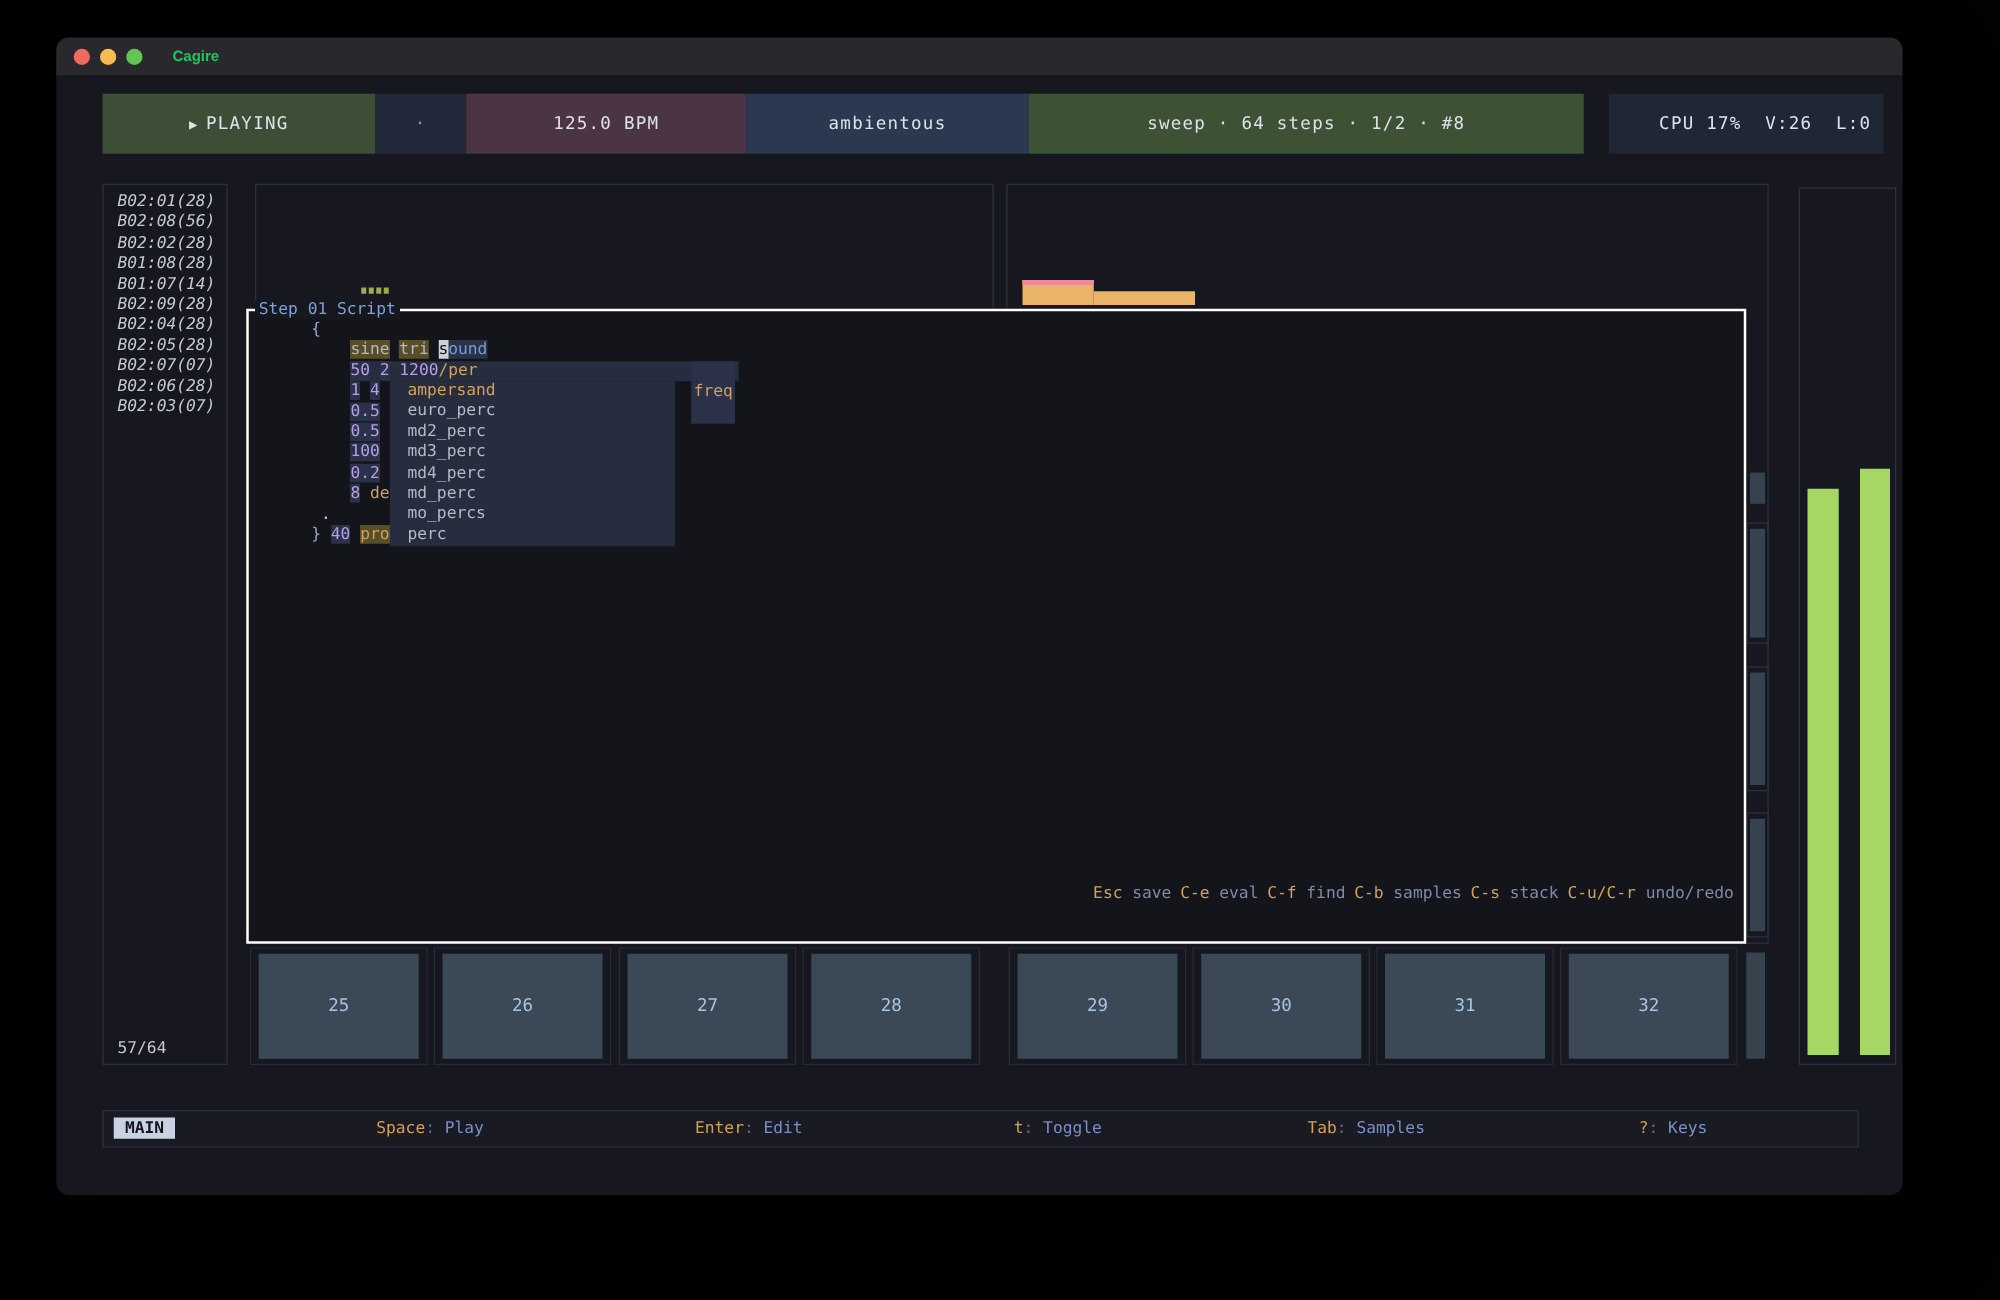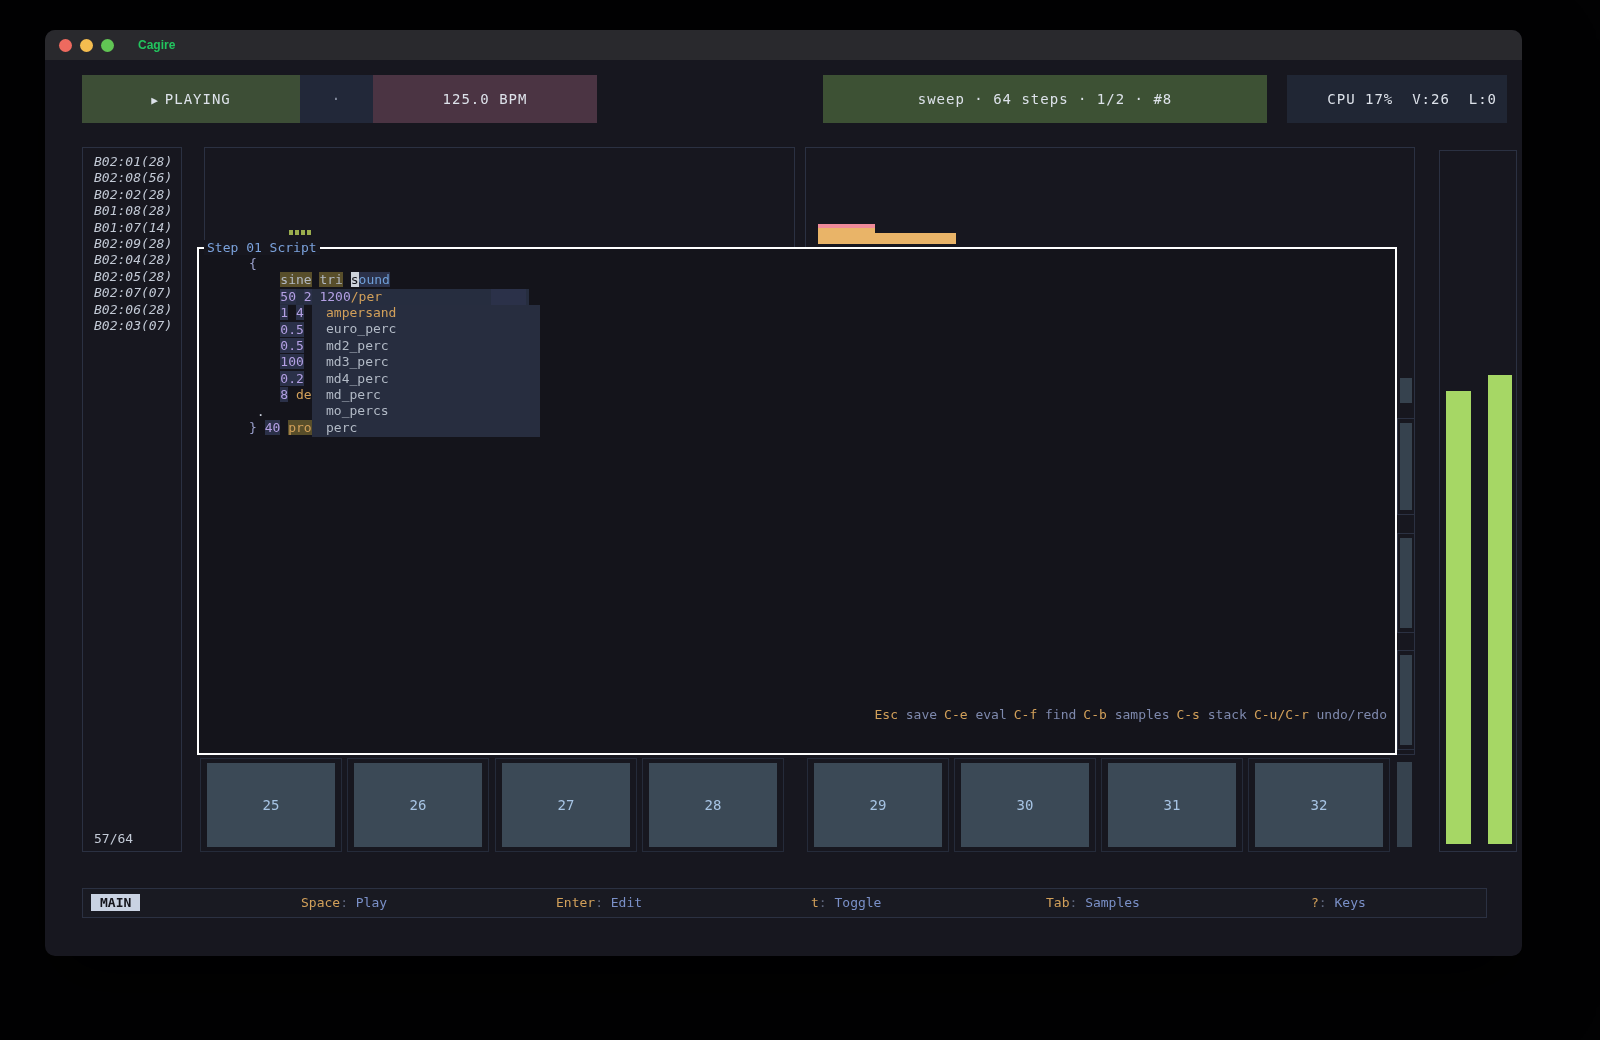--- a/index.html
+++ b/index.html
@@ -71,21 +71,21 @@
   .tk-pln   { color:#c6ccd8; }
   .tk-brace { color:#9aa0cc; }
   .tk-num   { color:#b4a0e4; }
   .tk-numhl { color:#b4a0e4; background:#2b3149; }
   .tk-kw    { color:#d2a05a; }
   .tk-kwolv { color:#d2a05a; background:#584e2a; }
   .tk-olv   { color:#b2b8c2; background:#584e2a; }
   .tk-cur   { color:#14141b; background:#cdd2da; }
   .tk-bluhl { color:#6f9fd8; background:#2b3149; }
   .tk-plnhl { color:#c6ccd8; background:#2b3149; }
-  .sig-strip { display:inline-block; position:relative; width:249px; background:#262d3f; vertical-align:top; }
+  .sig-strip { display:inline-block; position:relative; width:311px; background:#262d3f; vertical-align:top; }
   .sig-hint { position:absolute; right:3px; top:0; color:#d2a05a; background:#2b3149; padding:17px 2px; }
 
   .popup { position:absolute; left:113px; top:56px; width:228px; height:132px;
     background:#272d3f; z-index:10; font-size:13px; }
   .pop-item { height:16.4px; line-height:16.4px; padding-left:14px; color:#b2bac6; white-space:pre; }
   .pop-item.sel { color:#d2a05a; }
 
   .kb-row { position:absolute; right:8px; top:458px; display:flex; gap:7px; font-size:13px; white-space:pre; }
   .kb-key { color:#d2a05a; } .kb-lbl { color:#7e89ad; }
 
@@ -119,20 +119,21 @@
       <span class="light red"></span>
       <span class="light yellow"></span>
       <span class="light green"></span>
     </div>
     <span class="win-title">Cagire</span>
   </div>
 
   <div class="seg seg-playing"><span class="play-icon">▶</span><span>PLAYING</span></div>
   <div class="seg seg-dot">·</div>
   <div class="seg seg-bpm">125.0 BPM</div>
+  <div class="seg seg-patch">ambientous</div>
   <div class="seg seg-seq">sweep · 64 steps · 1/2 · #8</div>
   <div class="seg seg-stats">CPU 17%  V:26  L:0</div>
 
   <div class="panel sidebar">
     <div class="sample-list">
         <div class="side-item">B02:01(28)</div>
         <div class="side-item">B02:08(56)</div>
         <div class="side-item">B02:02(28)</div>
         <div class="side-item">B01:08(28)</div>
         <div class="side-item">B01:07(14)</div>

